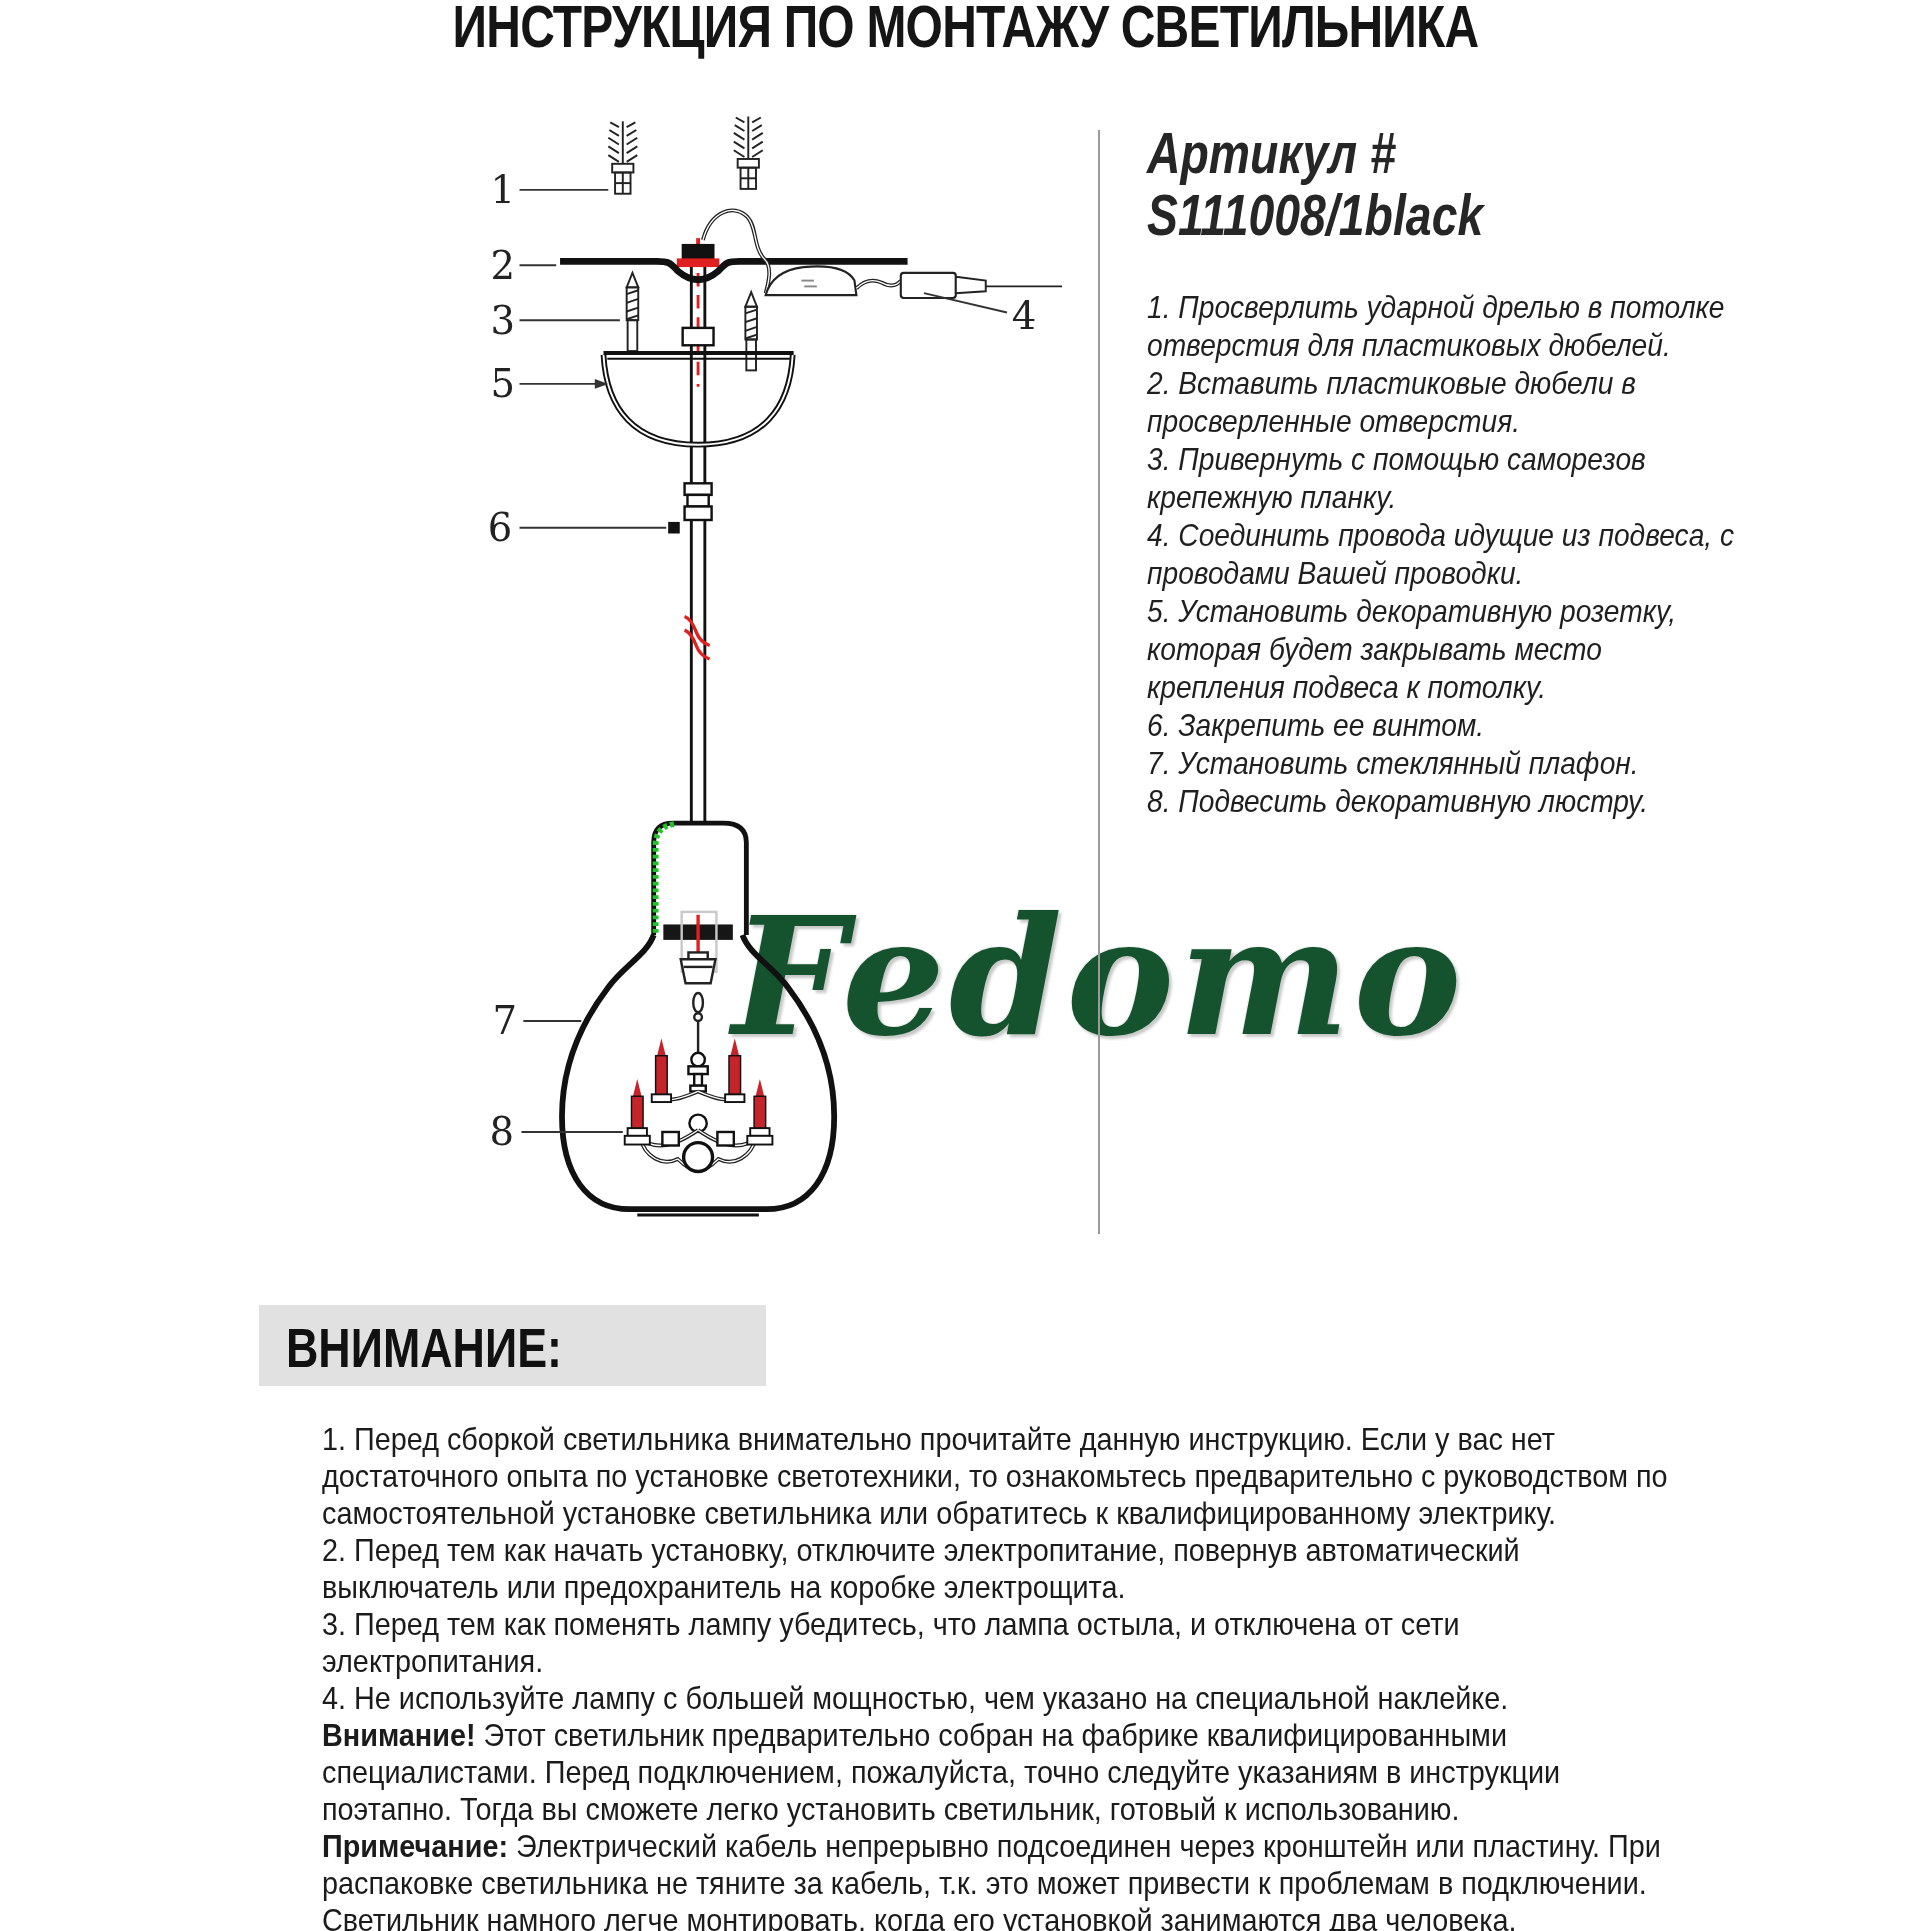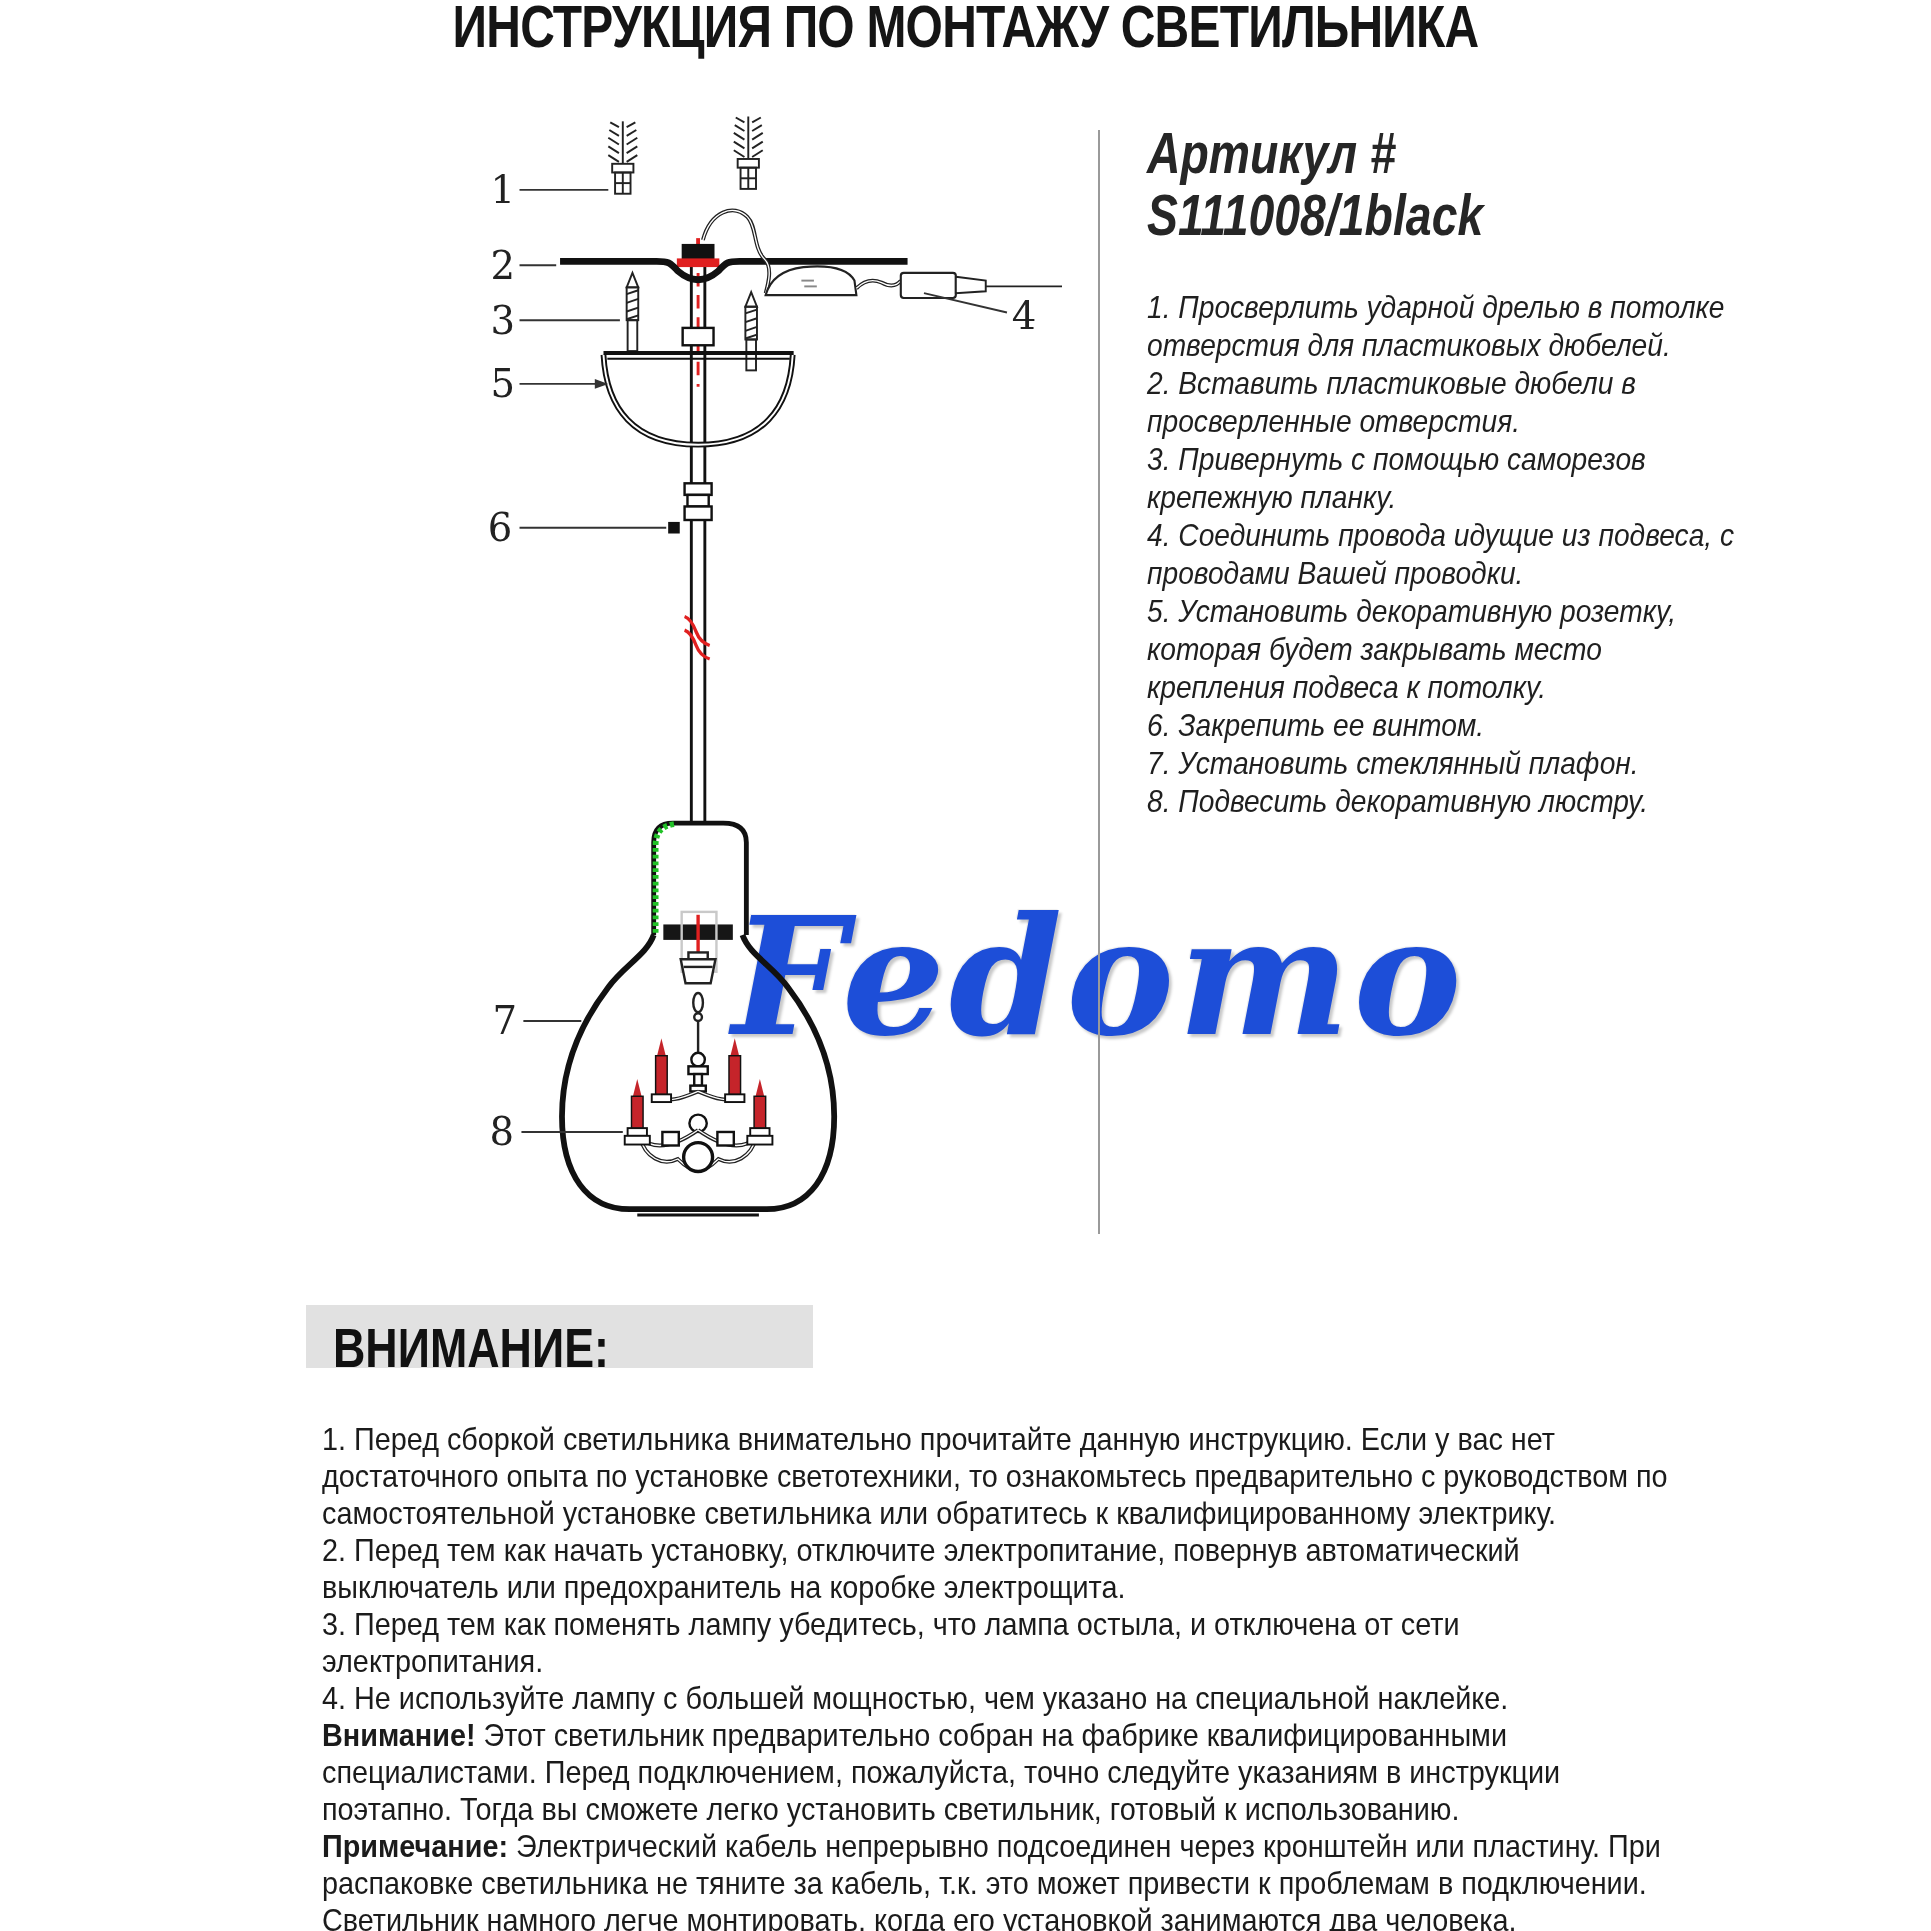--- a/index.html
+++ b/index.html
@@ -12,37 +12,37 @@
     position:absolute;top:0;left:0;width:1931px;text-align:center;
     font-size:60px;line-height:54px;font-weight:700;letter-spacing:-1px;
     transform:scaleX(0.8);transform-origin:center top;white-space:nowrap;color:#151515;
   }
   .divider{
     position:absolute;left:1098px;top:130px;width:1.9px;height:1104px;background:#9a9a9a;z-index:2;
   }
   .watermark{
     position:absolute;left:732px;top:896px;z-index:1;
     font-family:"DejaVu Serif","Liberation Serif",serif;font-style:italic;font-weight:bold;
-    font-size:162px;line-height:162px;color:#1d4ed8;letter-spacing:3.9px;
+    font-size:162px;line-height:162px;color:#14532d;letter-spacing:3.9px;
     text-shadow:2.9px 2.9px 2.9px rgba(0,0,0,0.22), -1px -1px 1px rgba(0,0,0,0.07);
     white-space:nowrap;
   }
   .diagram{position:absolute;left:367px;top:97px;z-index:2;}
   .right-col{position:absolute;left:1147px;top:122px;width:676px;z-index:3;font-style:italic;}
   .article{
     font-size:58px;line-height:62px;font-weight:700;color:#262626;
     transform:scaleX(0.8);transform-origin:left top;white-space:nowrap;
   }
   .steps{
     margin-top:42px;font-size:32px;line-height:38px;color:#1f1f1f;
     width:676px;transform:scaleX(0.88);transform-origin:left top;
   }
   .steps p{margin:0;}
   .warn-bar{
-    position:absolute;left:259px;top:1305px;width:507px;height:63px;background:#e1e1e1;z-index:3;margin-left:47px;
+    position:absolute;left:259px;top:1305px;width:507px;height:81px;background:#e1e1e1;z-index:3;
   }
   .warn-bar .warn-title{
     position:absolute;left:27px;top:9.7px;font-size:56px;font-weight:800;color:#111;
     transform:scaleX(0.8);transform-origin:left top;white-space:nowrap;
   }
   .bottom-text{
     position:absolute;left:322px;top:1421px;width:1506px;z-index:3;
     font-size:32px;line-height:37px;color:#1b1b1b;
     transform:scaleX(0.9);transform-origin:left top;
   }

